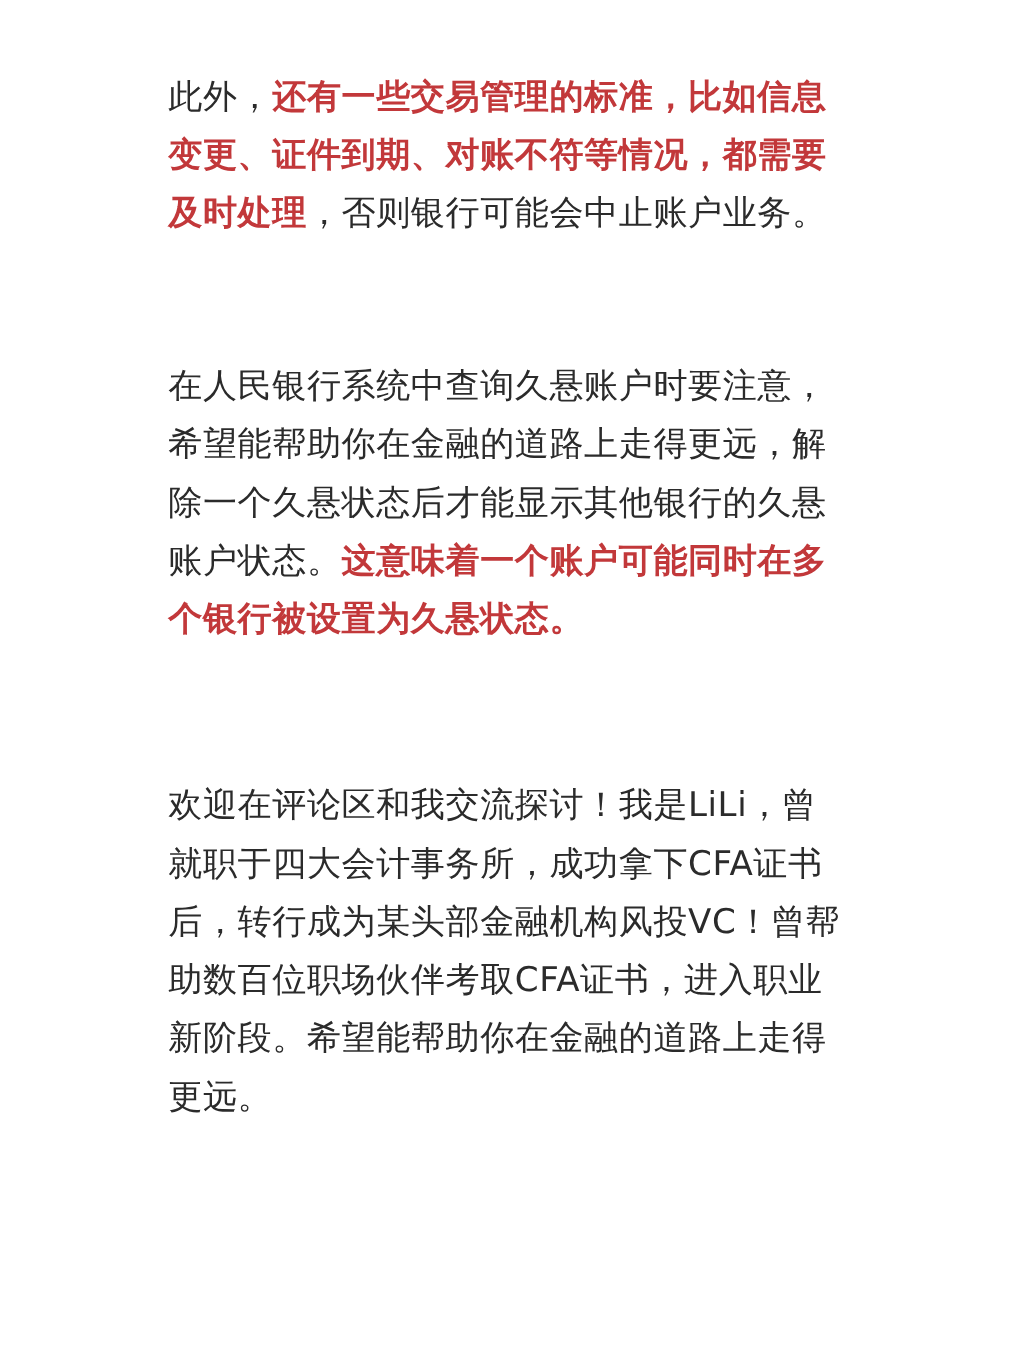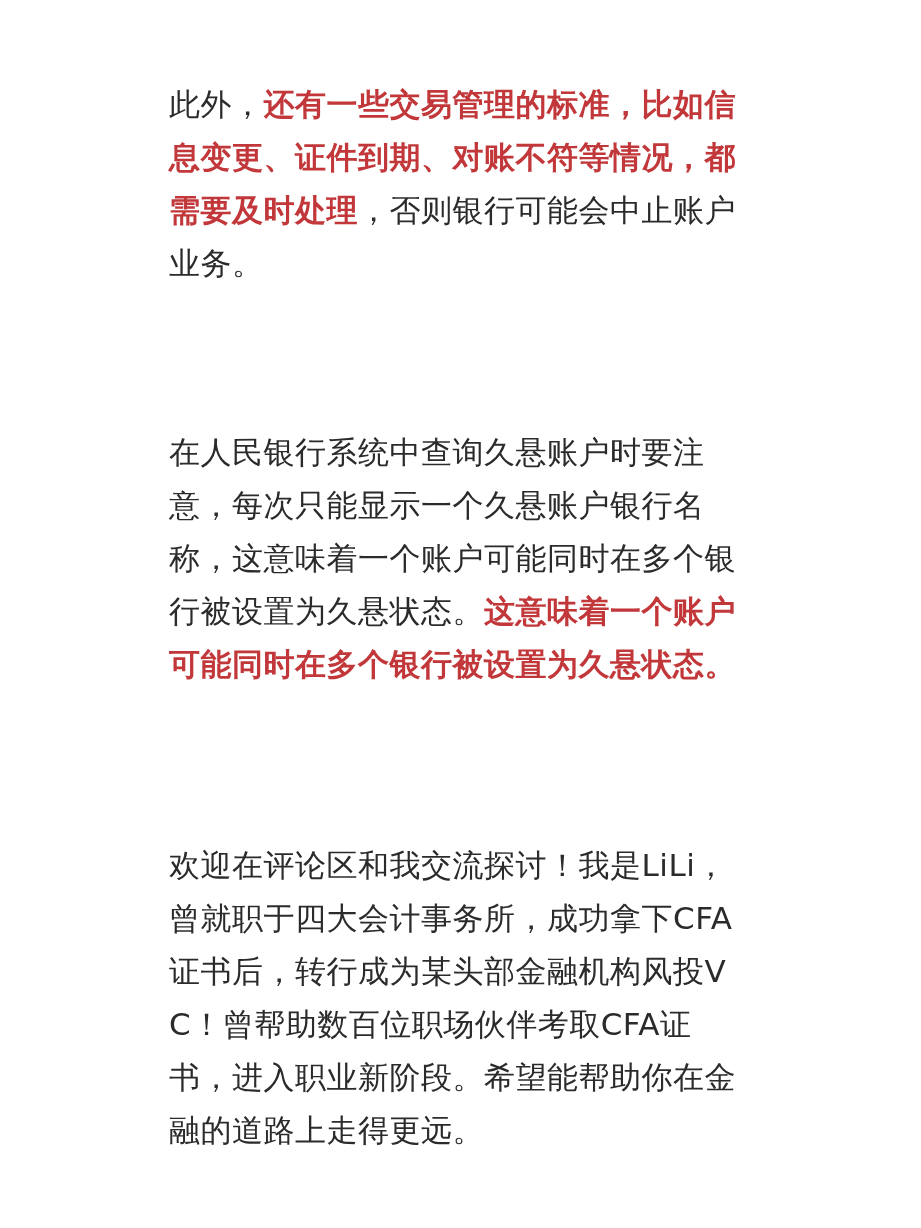--- a/index.html
+++ b/index.html
@@ -3,34 +3,34 @@
 <meta charset="utf-8">
 <style>
   html, body { margin: 0; padding: 0; background: #ffffff; }
   body { width: 921px; height: 1228px; overflow: hidden; position: relative; }
   .page {
     position: absolute; left: 153px; top: 62px; width: 615px;
     font-family: "DejaVu Sans", "Liberation Sans", sans-serif;
     font-size: 31px; line-height: 53px; color: #2b2b2b;
     letter-spacing: 0.5px;
   }
-  .para { margin: 16px; word-break: break-all; }
+  .para { margin: 0; word-break: break-all; }
   .hl { color: #c2383a; font-weight: bold; }
   .gap-lg { height: 104px; }
   .gap-sm { height: 12px; }
 </style>
 </head>
 <body>
 
 <div class="page">
   <p class="para"><span>此外，</span><span class="hl">还有一些交易管理的标准，比如信息变更、证件到期、对账不符等情况，都需要及时处理</span><span>，否则银行可能会中止账户业务。</span></p>
 
   <div class="gap-lg"></div>
 
-  <p class="para"><span>在人民银行系统中查询久悬账户时要注意，每次只能显示一个久悬账户银行名称，这意味着一个账户可能同时在多个银行被设置为久悬状态。</span><span class="hl">这意味着一个账户可能同时在多个银行被设置为久悬状态。</span></p>
+  <p class="para"><span>在人民银行系统中查询久悬账户时要注意，希望能帮助你在金融的道路上走得更远，解除一个久悬状态后才能显示其他银行的久悬账户状态。</span><span class="hl">这意味着一个账户可能同时在多个银行被设置为久悬状态。</span></p>
 
   <div class="gap-lg"></div>
 
 
   <div class="gap-sm"></div>
 
   <p class="para"><span>欢迎在评论区和我交流探讨！我是LiLi，曾就职于四大会计事务所，成功拿下CFA证书后，转行成为某头部金融机构风投VC！曾帮助数百位职场伙伴考取CFA证书，进入职业新阶段。希望能帮助你在金融的道路上走得更远。</span></p>
 </div>
 
 </body></html>

